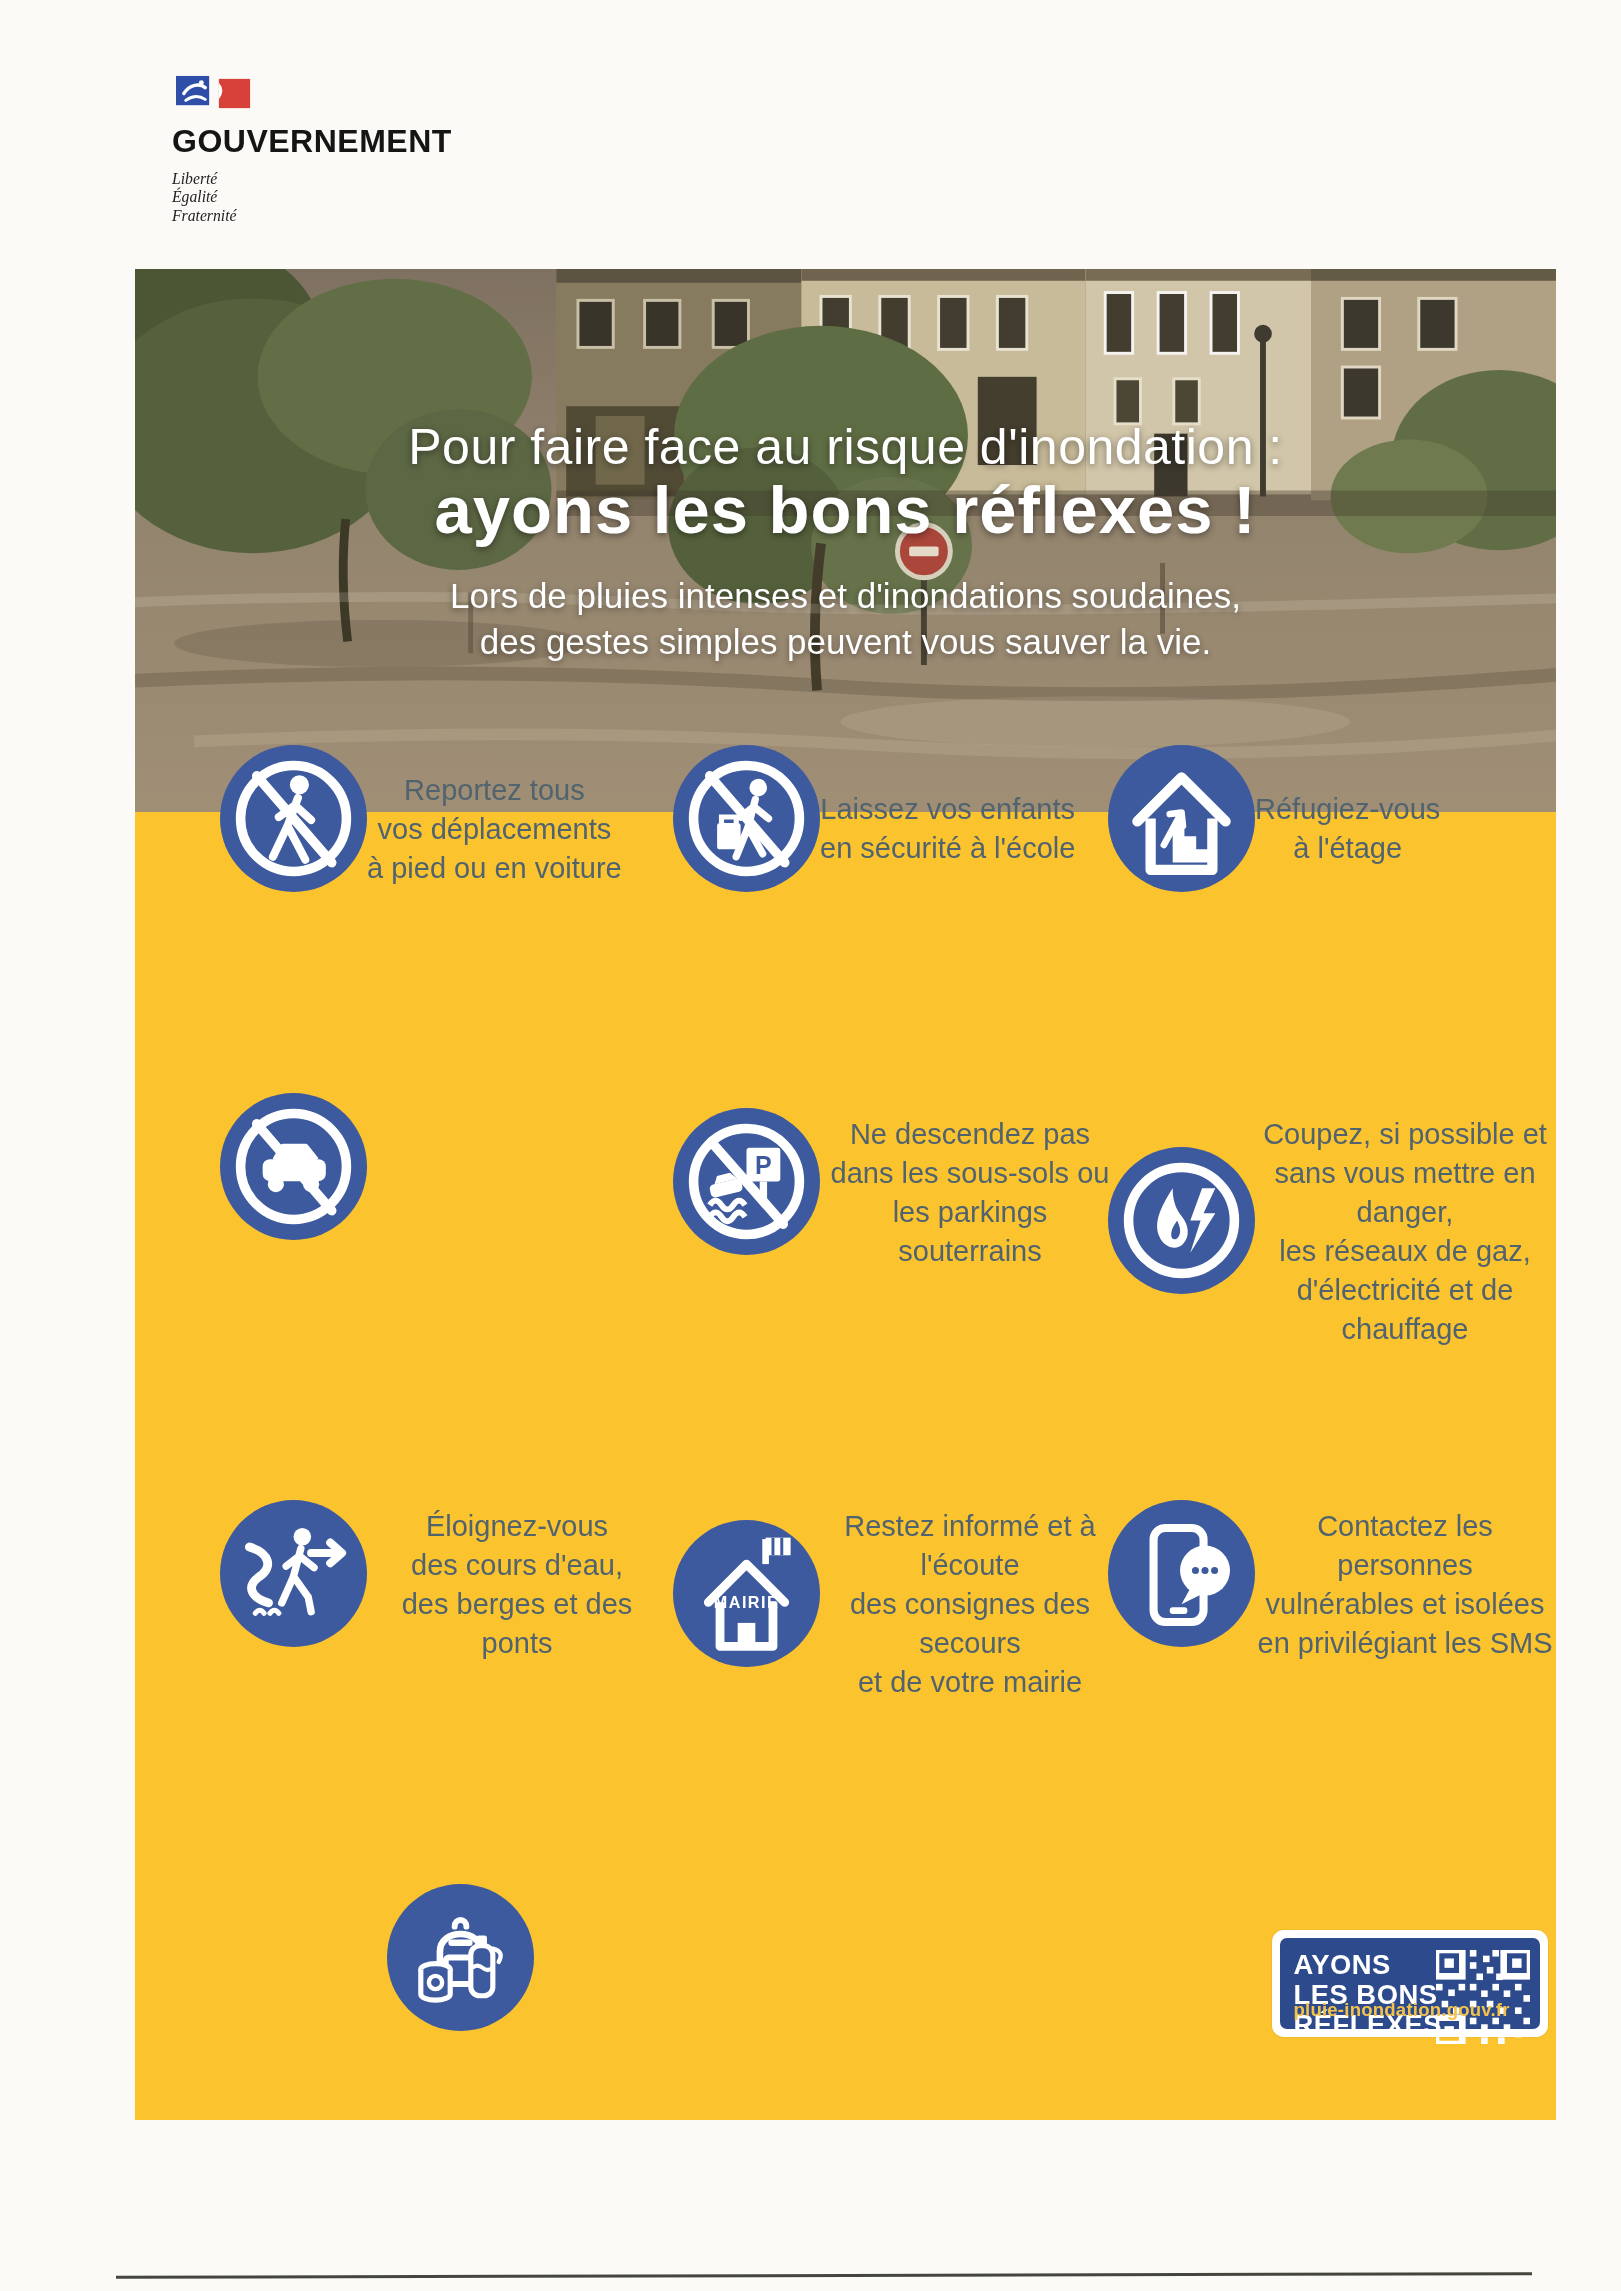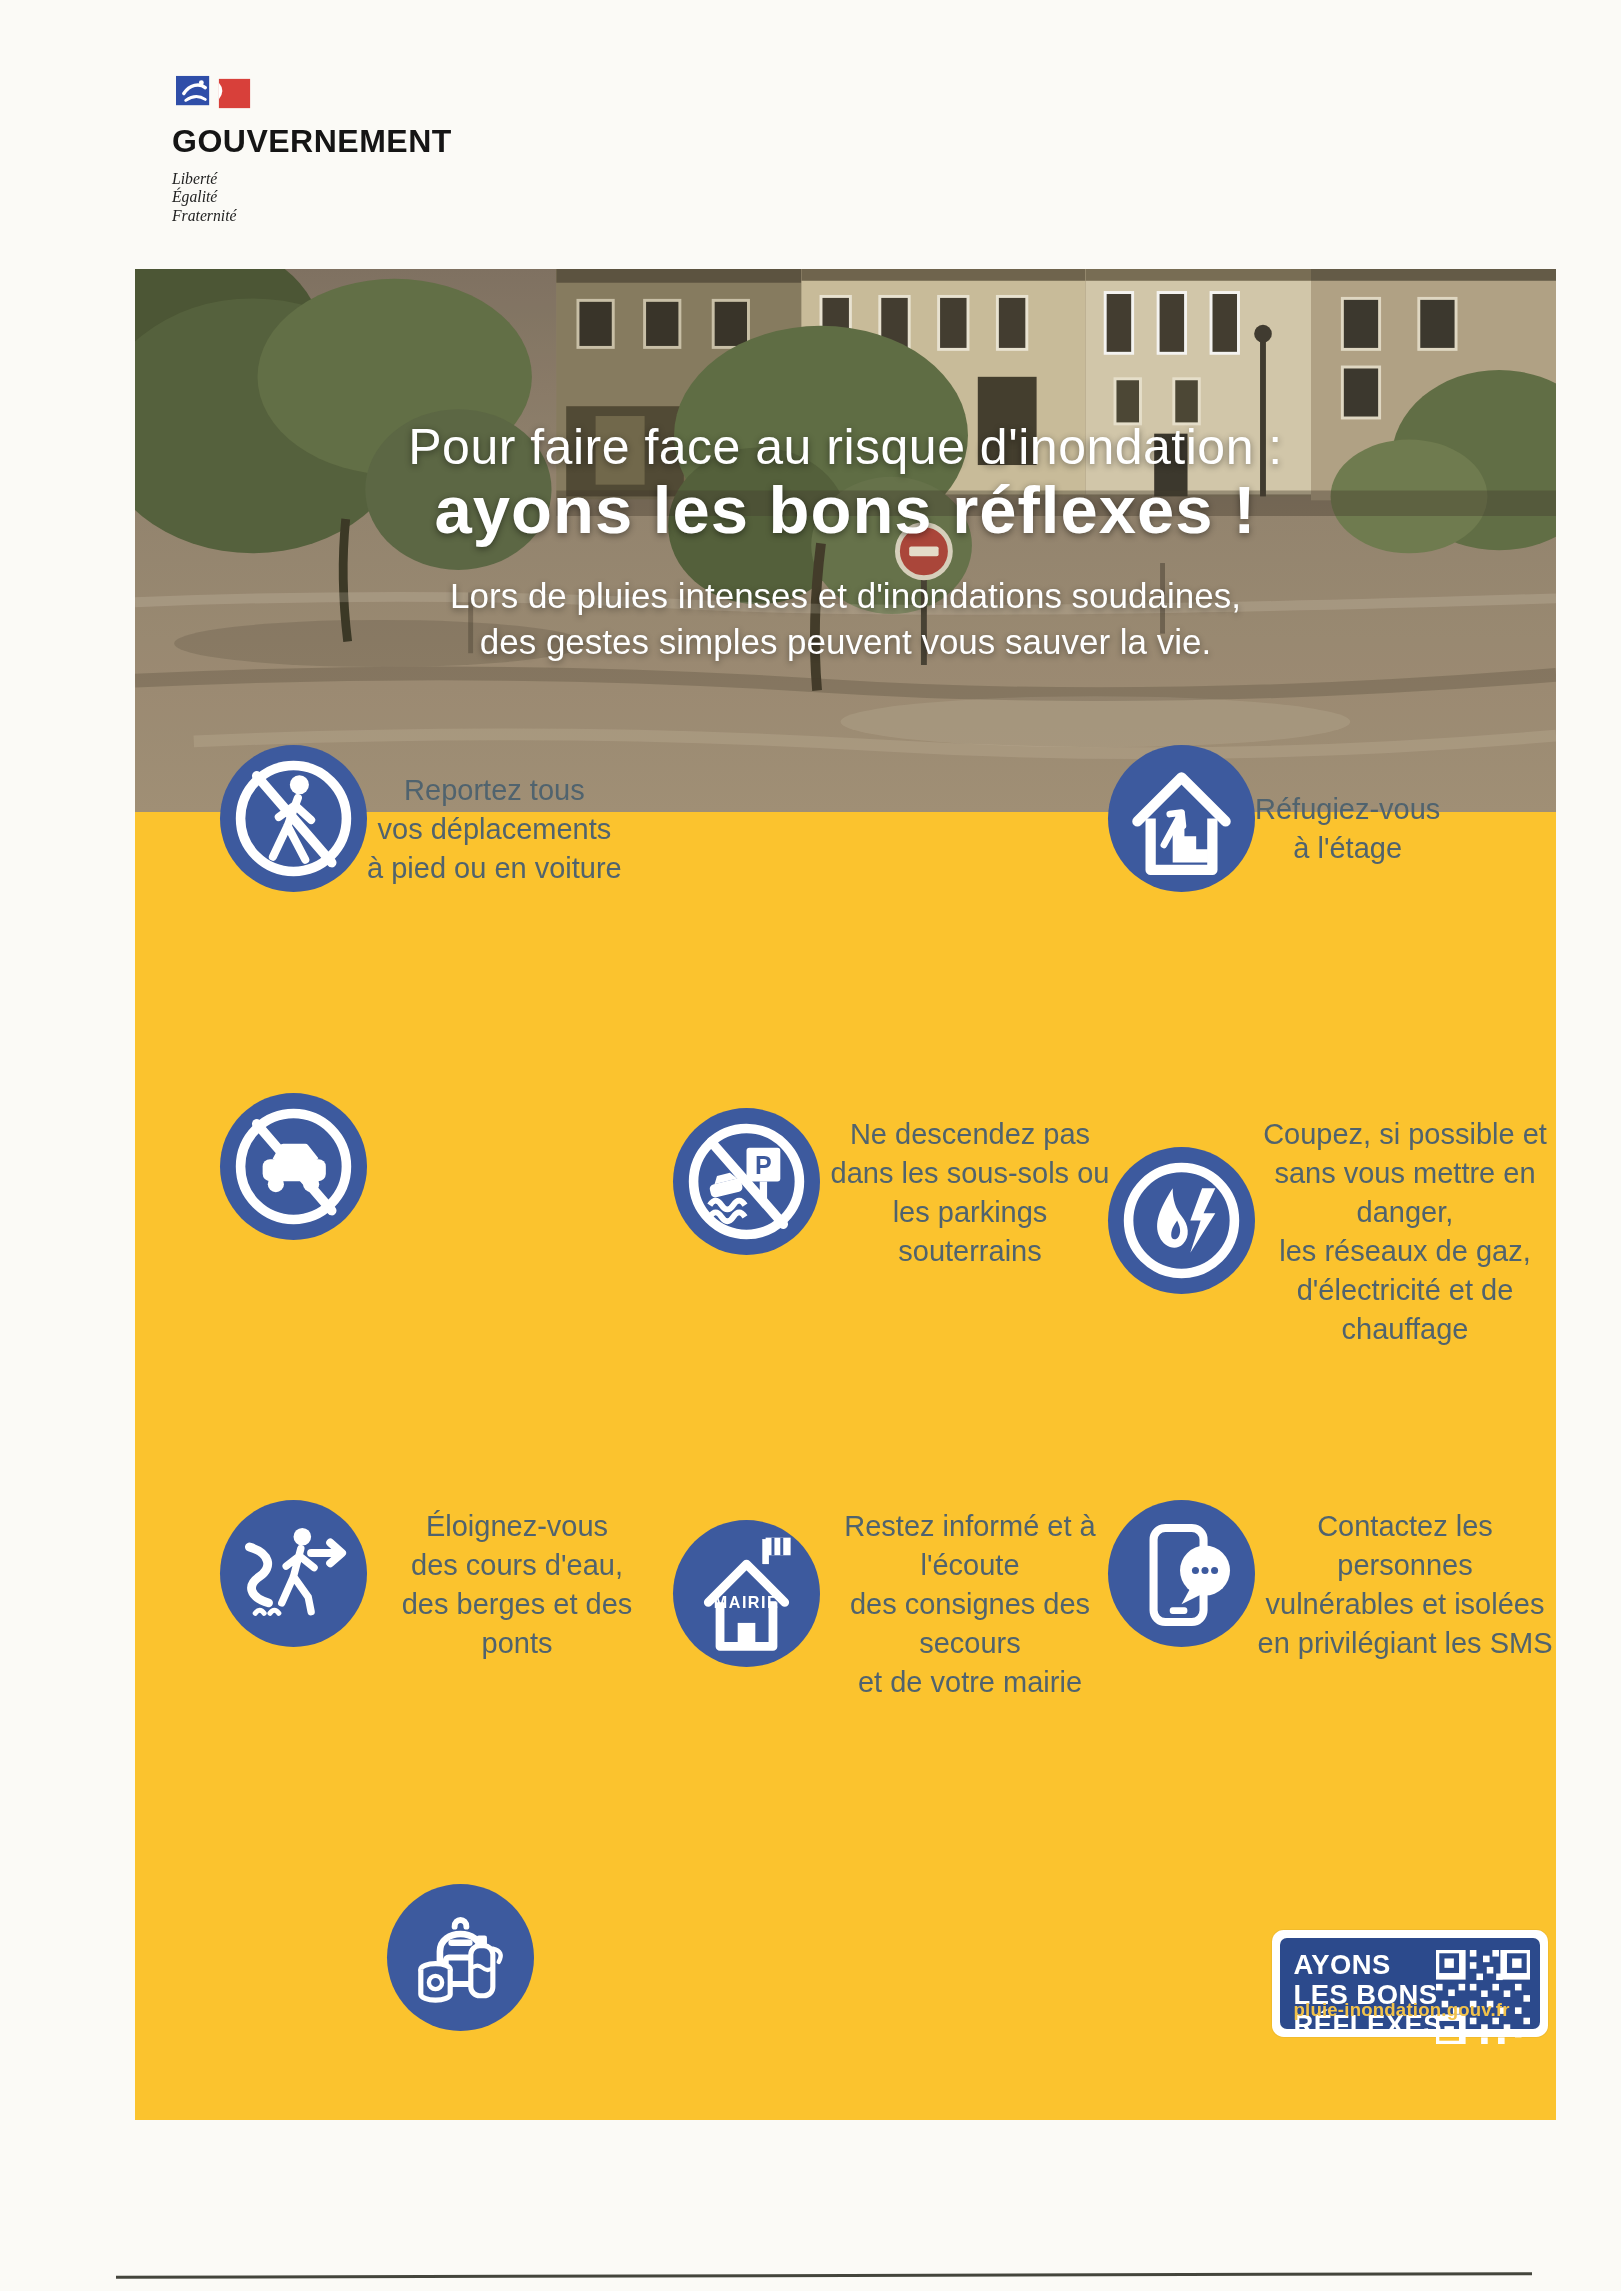--- a/index.html
+++ b/index.html
@@ -163,20 +163,34 @@
           <circle cx="54" cy="27" r="6.5" fill="#fff"></circle>
           <path d="M53,36 L46,55 M46,55 L36,76 M46,55 L58,78 M51,41 L62,51 M51,41 L40,49" stroke="#fff" stroke-width="5.5" fill="none" stroke-linecap="round"></path>
           <path d="M25,21 L76,80" stroke="#fff" stroke-width="6.5" stroke-linecap="round"></path>
         </svg>
       </div>
       <div class="caption">Reportez tous
 vos déplacements
 à pied ou en voiture</div>
     </div>
 
+    <div class="cell c-r1b">
+      <div class="badge-circle">
+        <svg viewBox="0 0 100 100">
+          <circle cx="50" cy="50" r="36" stroke="#fff" stroke-width="6.5" fill="none"></circle>
+          <rect x="30" y="53" width="16" height="18" rx="2" fill="#fff"></rect>
+          <path d="M33,53 v-4 h10 v4" stroke="#fff" stroke-width="3.5" fill="none"></path>
+          <circle cx="58" cy="29" r="6" fill="#fff"></circle>
+          <path d="M56,37 L51,56 M51,56 L43,76 M51,56 L61,74 M55,42 L65,50 M55,42 L46,49" stroke="#fff" stroke-width="5" fill="none" stroke-linecap="round"></path>
+          <path d="M25,21 L76,80" stroke="#fff" stroke-width="6.5" stroke-linecap="round"></path>
+        </svg>
+      </div>
+      <div class="caption">Laissez vos enfants
+en sécurité à l'école</div>
+    </div>
 
     <div class="cell c-r1c">
       <div class="badge-circle">
         <svg viewBox="0 0 100 100">
           <path d="M20,52 L50,22 L80,52" stroke="#fff" stroke-width="7" fill="none" stroke-linecap="round" stroke-linejoin="round"></path>
           <path d="M29,50 V85 H71 V50" stroke="#fff" stroke-width="7" fill="none" stroke-linejoin="round"></path>
           <path d="M44,80 h24 v-9 h-8 v-9 h-8 v-9 h-8 z" fill="#fff"></path>
           <path d="M38,68 L50,46 M50,46 L42,47 M50,46 L51,55" stroke="#fff" stroke-width="4.5" fill="none" stroke-linecap="round"></path>
         </svg>
       </div>

